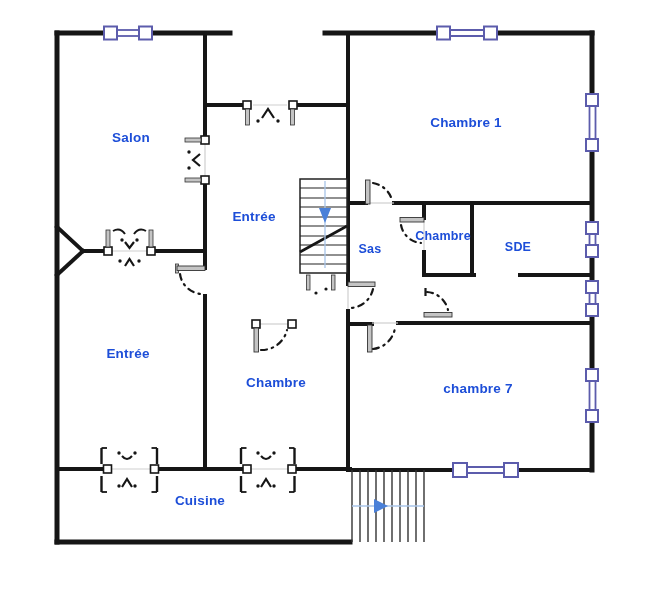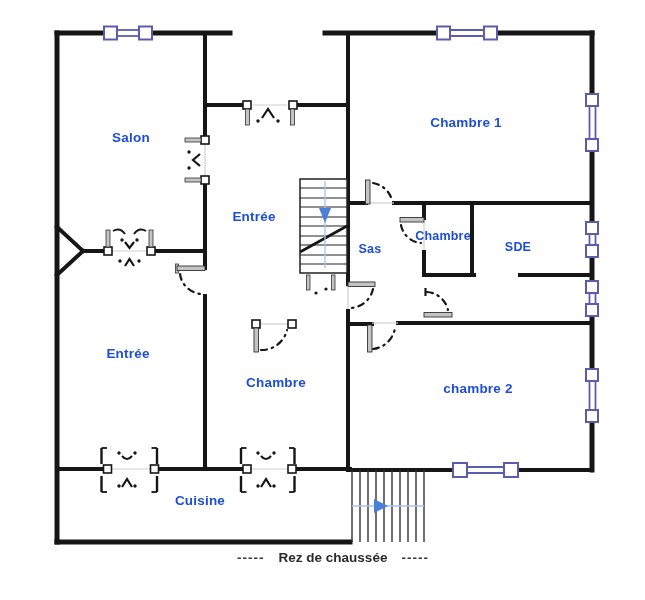--- a/index.html
+++ b/index.html
@@ -300,20 +300,17 @@
 </svg>
 
   <div class="room-label" style="left:131px;top:137px">Salon</div>
   <div class="room-label" style="left:466px;top:122px">Chambre 1</div>
   <div class="room-label" style="left:254px;top:216px">Entrée</div>
   <div class="room-label small" style="left:370px;top:249px">Sas</div>
   <div class="room-label small" style="left:443px;top:236px">Chambre</div>
   <div class="room-label small" style="left:518px;top:247px">SDE</div>
   <div class="room-label" style="left:128px;top:353px">Entrée</div>
   <div class="room-label" style="left:276px;top:382px">Chambre</div>
-  <div class="room-label" style="left:478px;top:388px">chambre 2</div>
+  <div class="room-label" style="left:478px;top:388px">chambre 7</div>
   <div class="room-label" style="left:200px;top:500px">Cuisine</div>
 
-  <div id="floor-caption">
-    <span class="dash">-----</span><span>Rez de chaussée</span><span class="dash">-----</span>
-  </div>
 
 </div>
 
 </body></html>

